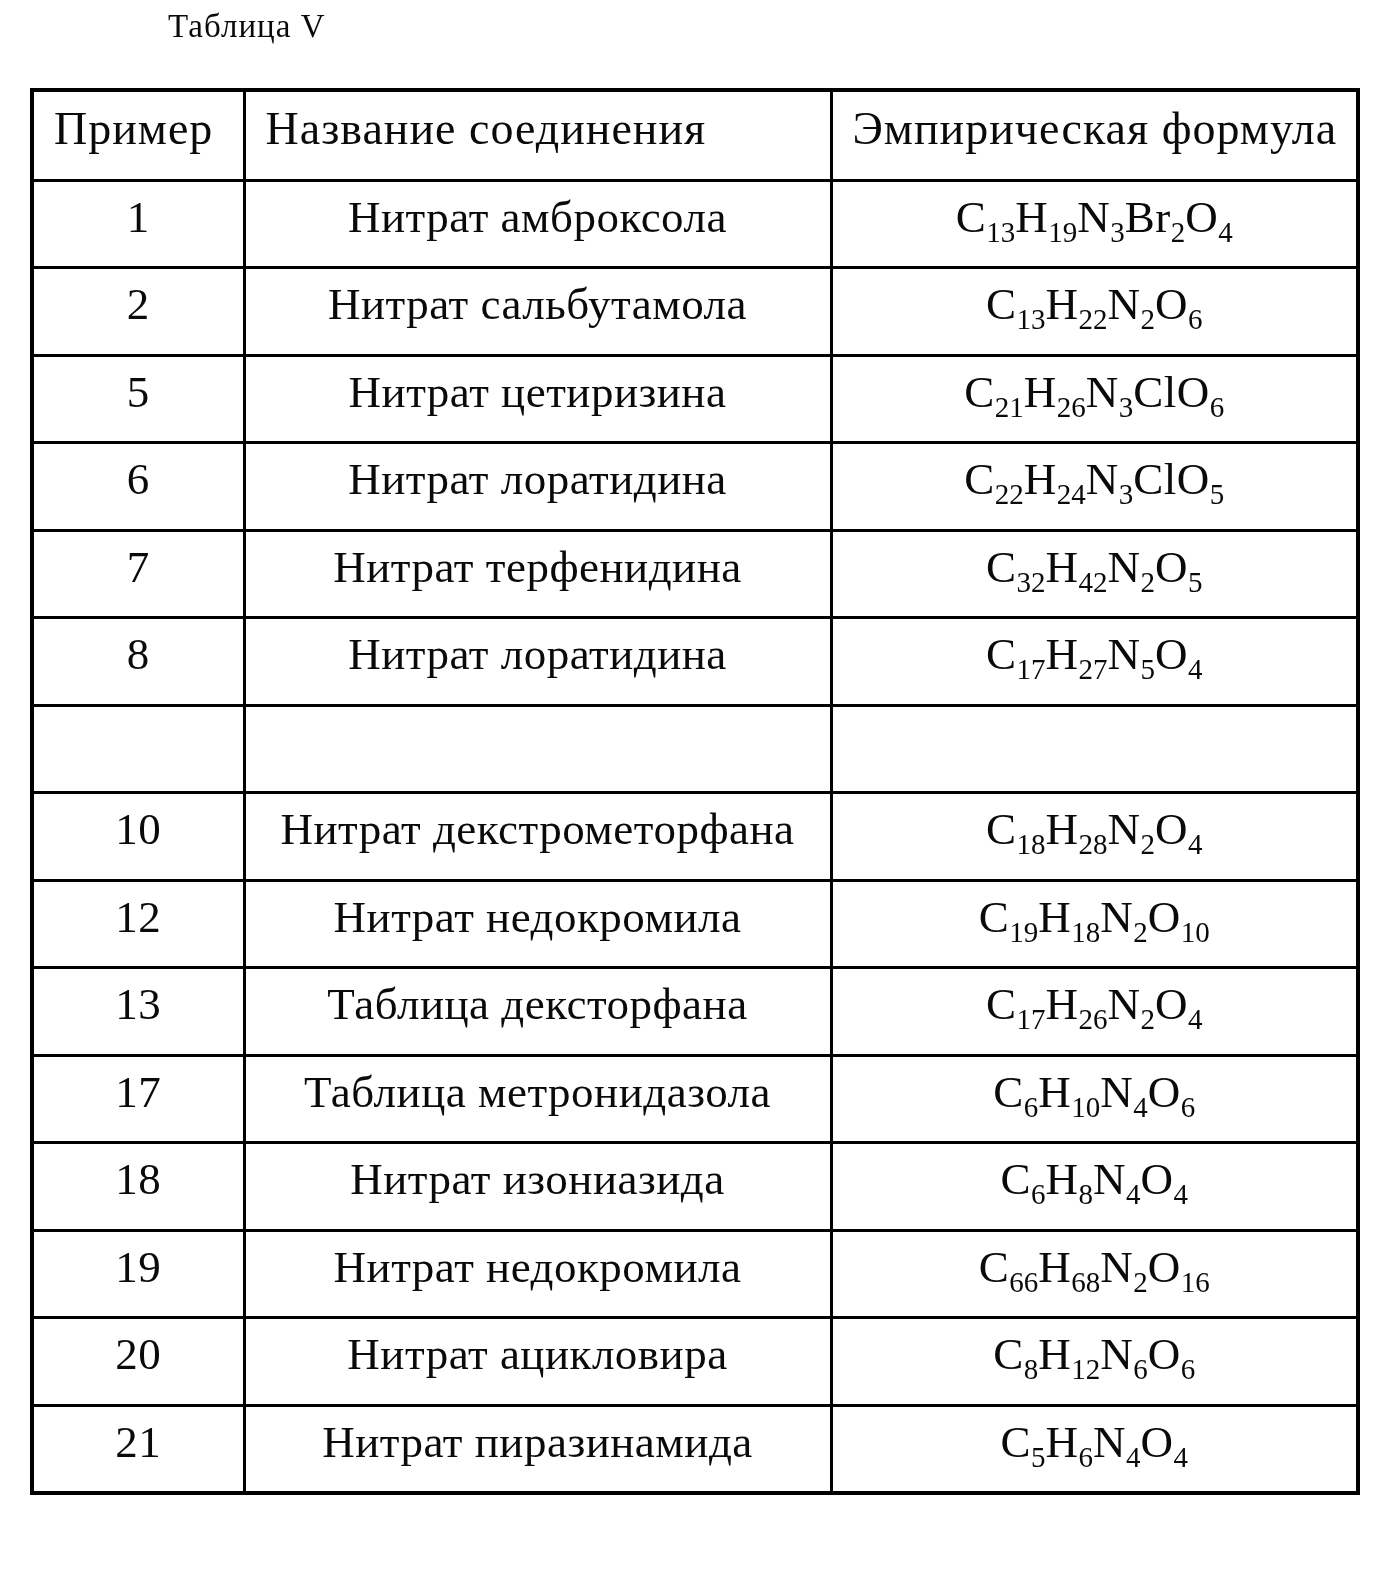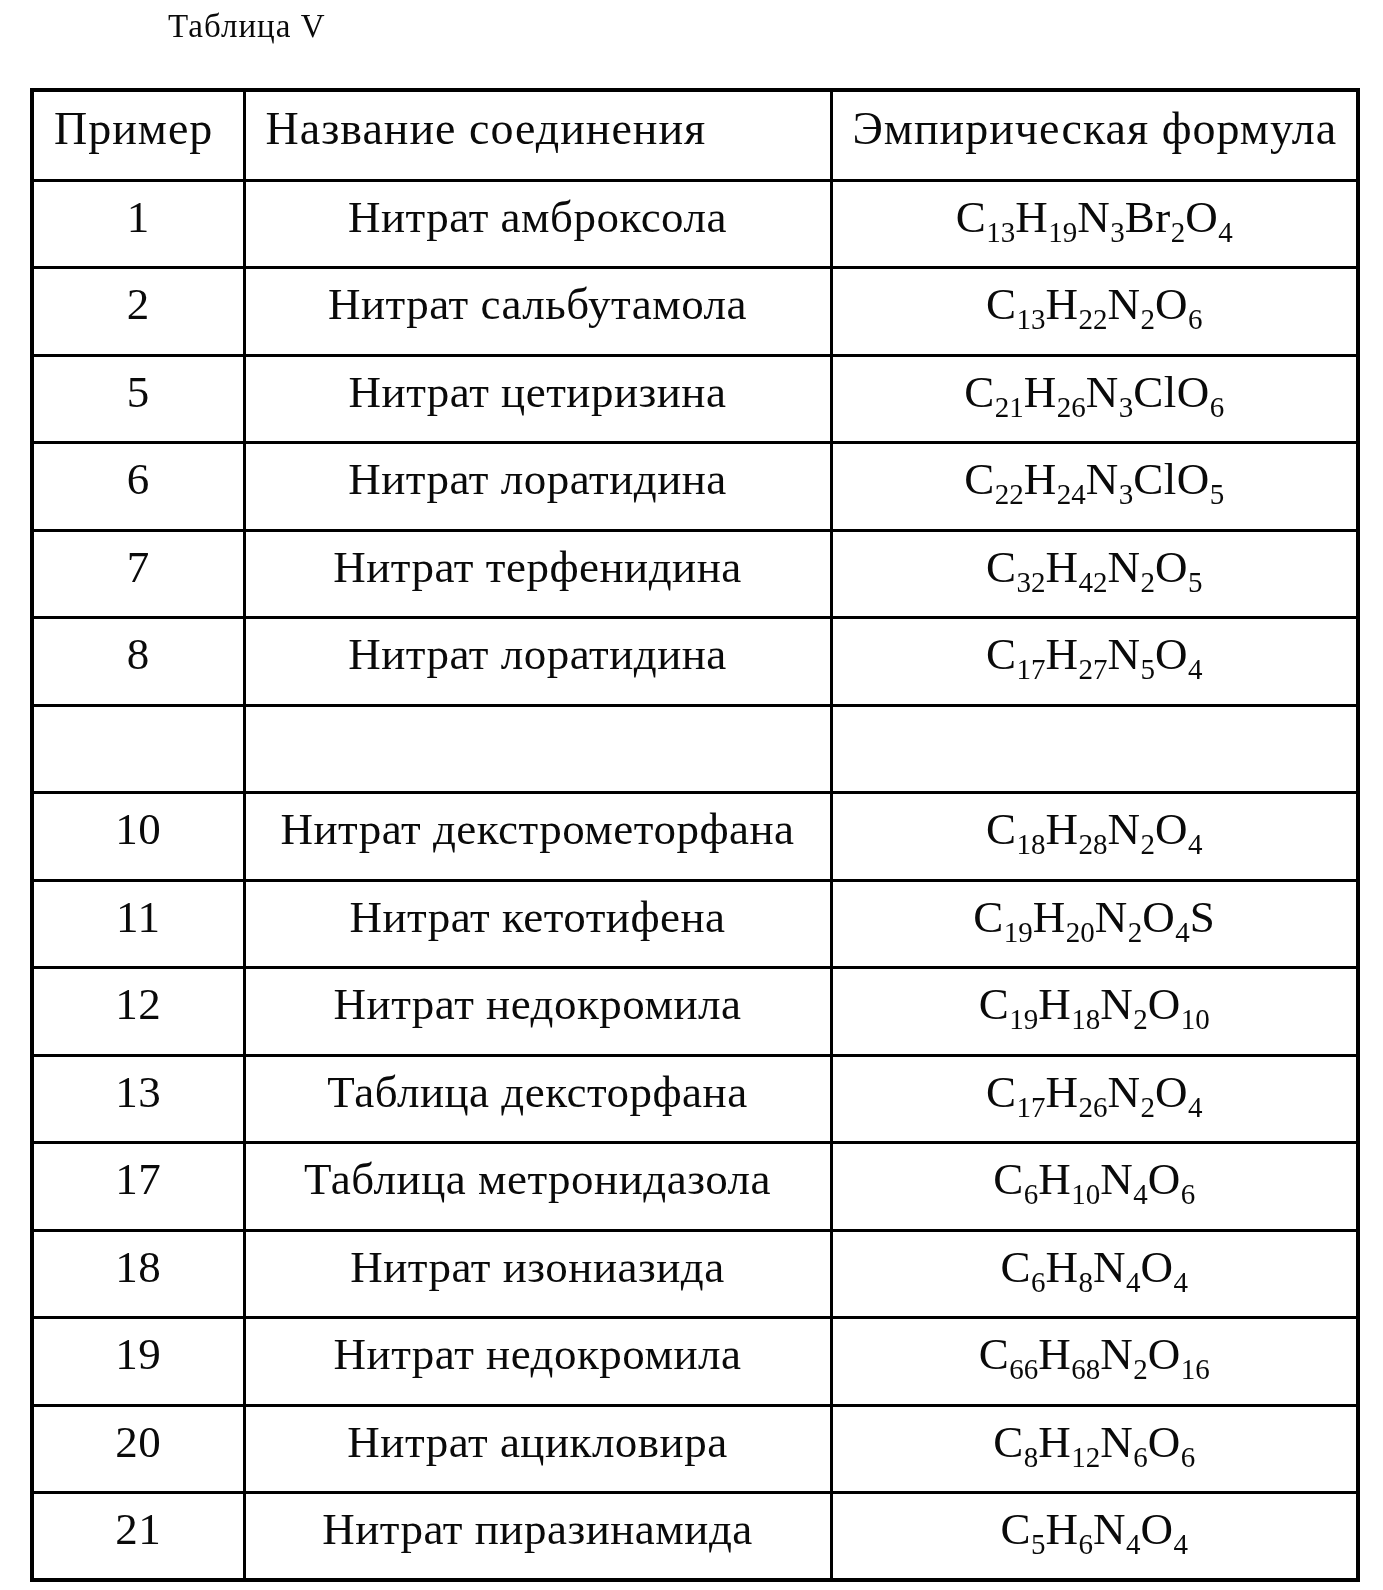--- a/index.html
+++ b/index.html
@@ -122,25 +122,20 @@
           <td></td>
           <td></td>
           <td class="formula-cell"></td>
         </tr>
         <tr>
           <td>10</td>
           <td>Нитрат декстрометорфана</td>
           <td class="formula-cell">C<sub>18</sub>H<sub>28</sub>N<sub>2</sub>O<sub>4</sub></td>
         </tr>
         <tr>
-          <td>11</td>
-          <td>Нитрат кетотифена</td>
-          <td class="formula-cell">C<sub>19</sub>H<sub>20</sub>N<sub>2</sub>O<sub>4</sub>S</td>
-        </tr>
-        <tr>
           <td>12</td>
           <td>Нитрат недокромила</td>
           <td class="formula-cell">C<sub>19</sub>H<sub>18</sub>N<sub>2</sub>O<sub>10</sub></td>
         </tr>
         <tr>
           <td>13</td>
           <td>Таблица дексторфана</td>
           <td class="formula-cell">C<sub>17</sub>H<sub>26</sub>N<sub>2</sub>O<sub>4</sub></td>
         </tr>
         <tr>

